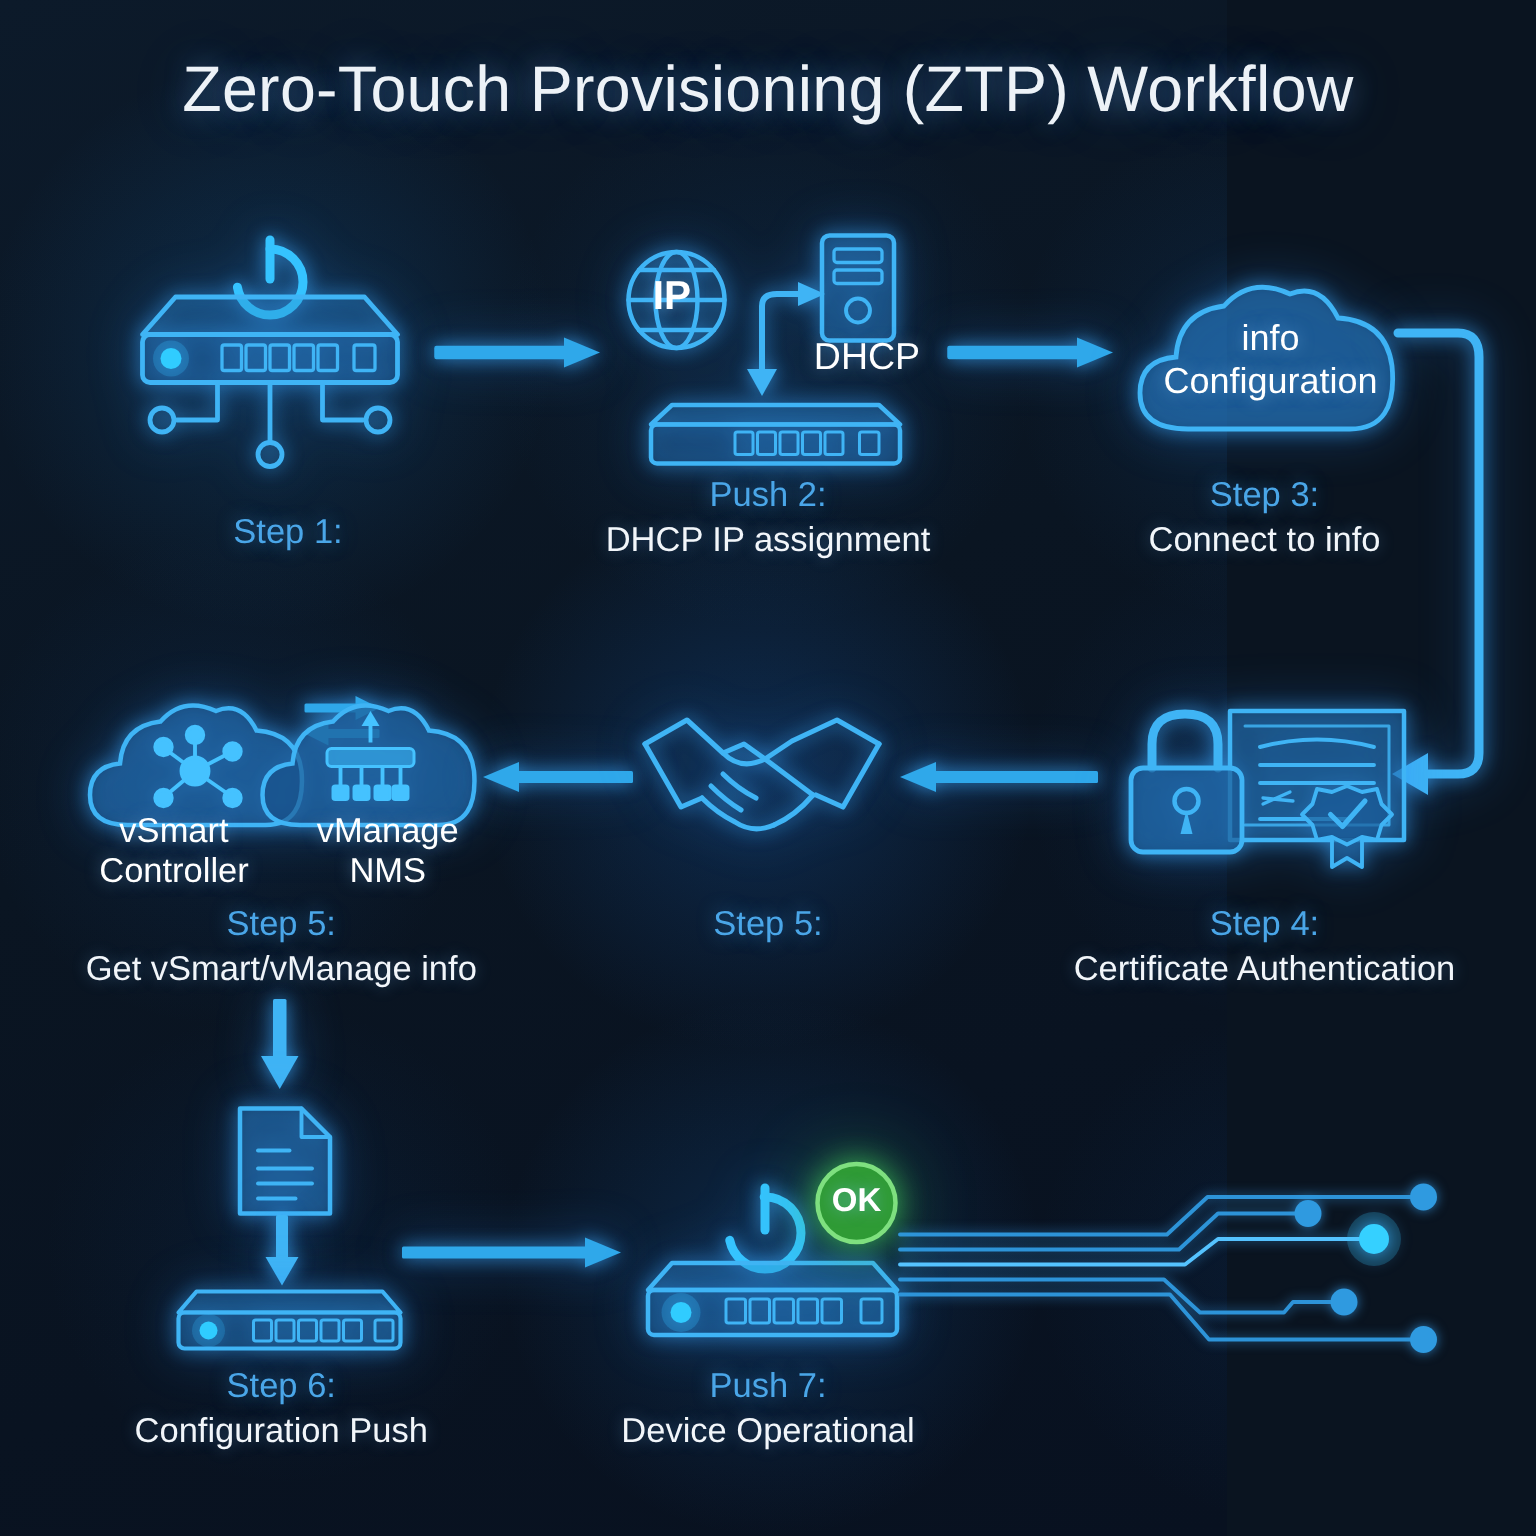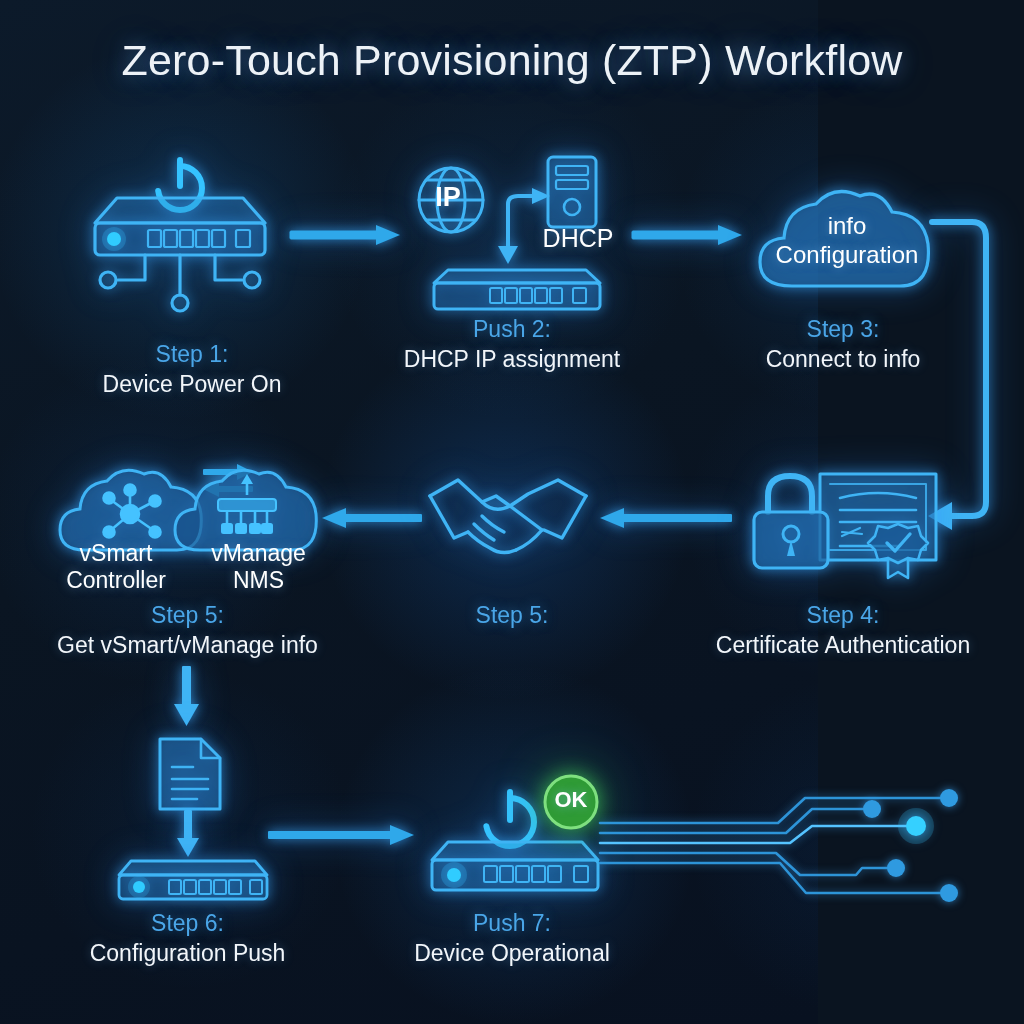--- a/index.html
+++ b/index.html
@@ -201,21 +201,20 @@
 
   <div class="icon-frame" style="left:896px; top:214px;">
     <svg width="120" height="330" viewBox="0 0 120 330" class="glow">
       <path d="M36 8 L76 8 Q90 8 90 24 L90 288 Q90 302 76 302 L52 302" fill="none" stroke="#3fb4f5" stroke-width="6" stroke-linecap="round"></path>
       <path d="M56 288 L32 302 L56 316 Z" fill="#3fb4f5"></path>
     </svg>
   </div>
 
   <div class="step-caption" style="left:12px; top:316px; width:360px;margin-top:25px;">
     <span class="step-num">Step 1:</span>
-    <span class="step-desc">Device Power On</span>
   </div>
   <div class="step-caption" style="left:332px; top:316px; width:360px;">
     <span class="step-num">Push 2:</span>
     <span class="step-desc">DHCP IP assignment</span>
   </div>
   <div class="step-caption" style="left:663px; top:316px; width:360px;">
     <span class="step-num">Step 3:</span>
     <span class="step-desc">Connect to info</span>
   </div>
 

